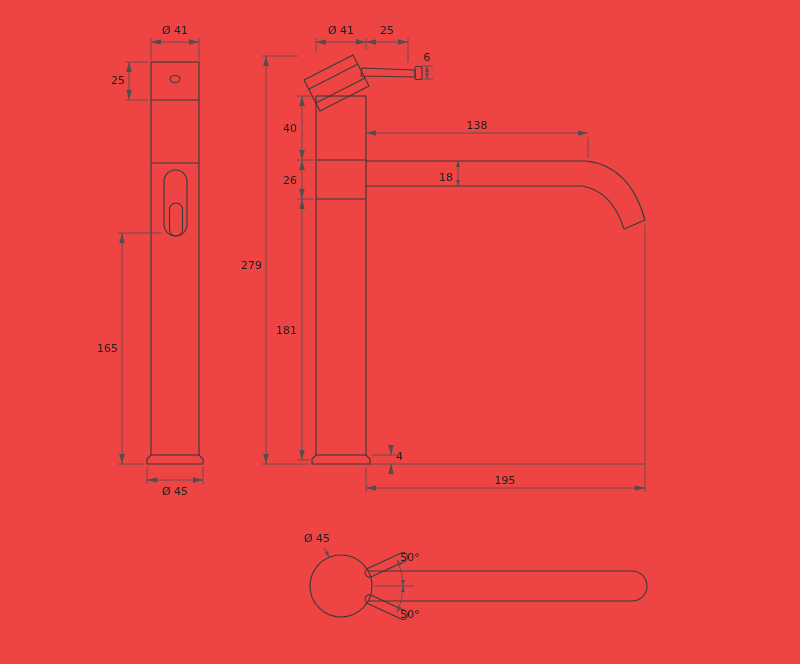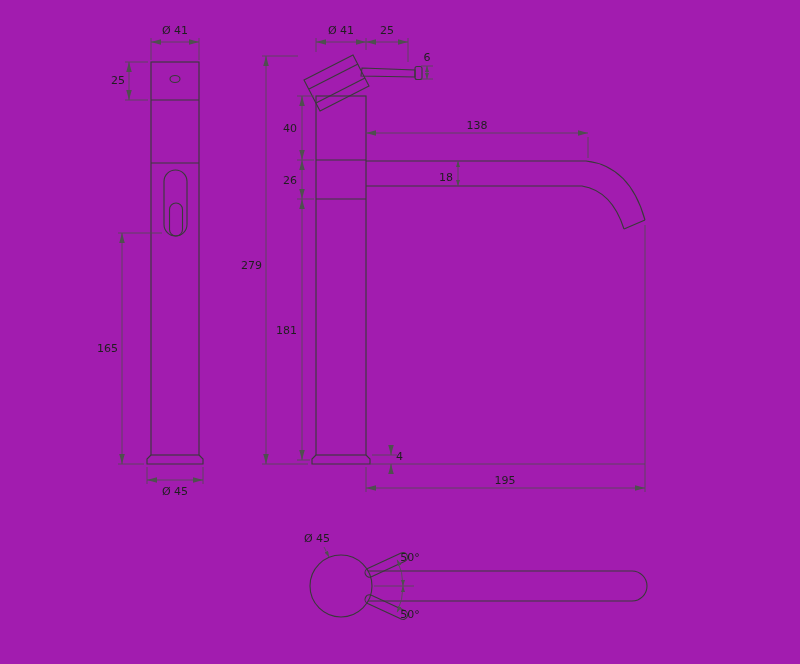--- a/index.html
+++ b/index.html
@@ -1,16 +1,16 @@
 <!DOCTYPE html>
 <html><head>
 <meta charset="utf-8">
 <style>
   html,body{margin:0;padding:0;background:#ffffff;}
-  .canvas{position:relative;width:800px;height:664px;background:#a21caf;overflow:hidden;
+  .canvas{position:relative;width:800px;height:664px;background:#ef4444;overflow:hidden;
           font-family:"DejaVu Sans",sans-serif;}
   svg{display:block;}
   svg text{font-family:"DejaVu Sans",sans-serif;font-size:11px;fill:#1f1f1f;}
   .obj{stroke:#3a3a3a;stroke-width:1.1;fill:none;}
   .dim{stroke:#4f4f4f;stroke-width:0.8;fill:none;}
 </style>
 </head>
 <body>
 
 <div class="canvas">

